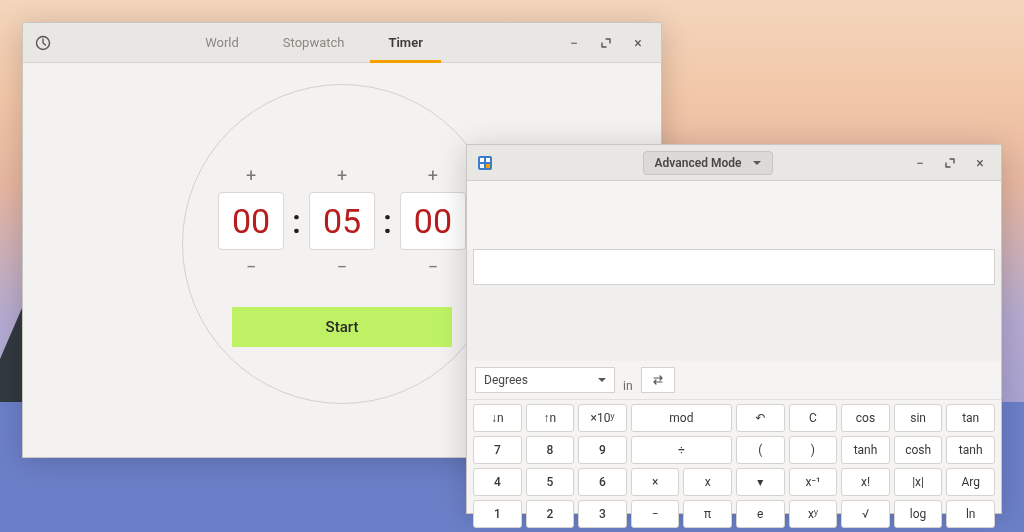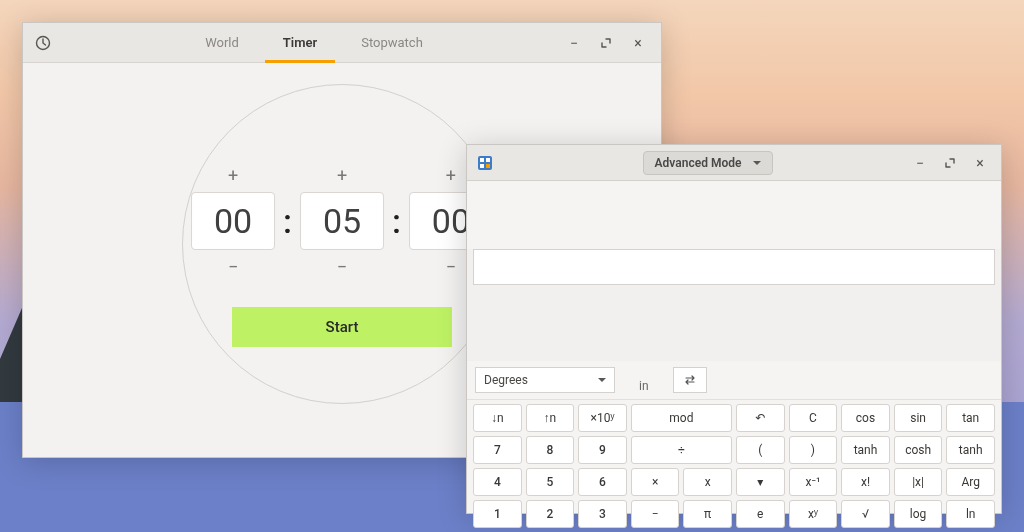--- a/index.html
+++ b/index.html
@@ -50,22 +50,22 @@
     width:320px; height:320px; border:1px solid #d3d0cd; border-radius:50%;
   }
   .spinner-row {
     position:absolute; left:50%; top:40%; transform:translate(-50%,-50%);
     display:flex; align-items:center; gap:6px;
   }
   .spin-col { display:flex; flex-direction:column; align-items:center; gap:6px;}
   .pm { font-size:18px; color:#7a7774; }
   .spin-card {
     background:#fff; border:1px solid #d9d6d3; border-radius:4px;
-    width:84px; height:58px; display:flex; align-items:center; justify-content:center;
-    font-size:34px; font-weight:400; color:#404040;text-align:center;
+    width:66px; height:58px; display:flex; align-items:center; justify-content:center;
+    font-size:34px; font-weight:400; color:#b91c1c;text-align:center;
   }
   .colon { font-size:34px; font-weight:500; color:#202020; padding:0 2px;}
   .start-btn {
     position:absolute; left:50%; top:62%; transform:translateX(-50%);
     width:220px; height:40px; background:#bef264; color:#2a2a28;
     border:none; font-size:15px; font-weight:500;
   }
 
   
   .win-calc { left:466px; top:144px; width:536px; height:370px; background:#f5f4f2;}
@@ -77,21 +77,21 @@
   }
   .calc-tb-left{ width:32px; display:flex; justify-content:flex-start; padding-left:4px;}
   .calc-tb-right{ display:flex; gap:12px; padding-right:6px;}
   .calc-display{
     height:112px; background:#f2f0ee;
   }
   .calc-display .entry{
     margin:68px 6px 0 6px; height:36px; background:#fff; border:1px solid #d4d1ce;
   }
   .unit-row{
-    display:flex; gap:20px; padding:6px 8px; font-size:12px; color:#4a4846;
+    display:flex; gap:4px; padding:6px 8px; font-size:12px; color:#4a4846;
     border-bottom:1px solid #e2dfdc;
   }
   .unit-sel {
     flex:0 0 140px; height:26px; background:#fff; border:1px solid #d4d1ce;
     display:flex; align-items:center; justify-content:space-between; padding:0 8px;
   }
   .swap{ width:34px; height:26px;background:#fff;border:1px solid #d4d1ce;display:flex;align-items:center;justify-content:center;}
   .to-lbl{ padding:0 4px; color:#6a6864;margin-top:12px;}
   .unit-out{ flex:1; text-align:right; font-size:12px; color:#4a4846;}
 
@@ -116,22 +116,22 @@
 <div class="win win-clocks">
   <div class="titlebar">
     <div class="tb-icon">
       <svg width="16" height="16" viewBox="0 0 16 16">
           <circle cx="8" cy="8" r="6.5" fill="none" stroke="#555" stroke-width="1.4"></circle>
           <path d="M8 4v4l2.5 2" stroke="#555" stroke-width="1.4" fill="none" stroke-linecap="round"></path>
         </svg>
     </div>
     <div class="tabs">
       <div class="tab">World</div>
+      <div class="tab">Stopwatch</div>
       <div class="tab active">Timer</div>
-      <div class="tab">Stopwatch</div>
     </div>
     <div class="tb-ctrls">
       <div class="tb-btn">−</div>
       <div class="tb-btn">
         <svg width="12" height="12" viewBox="0 0 12 12">
             <path d="M2 10 L2 6 M2 10 L6 10 M10 2 L10 6 M10 2 L6 2" stroke="#555" stroke-width="1.4" fill="none" stroke-linecap="round"></path>
           </svg>
       </div>
       <div class="tb-btn">×</div>
     </div>

